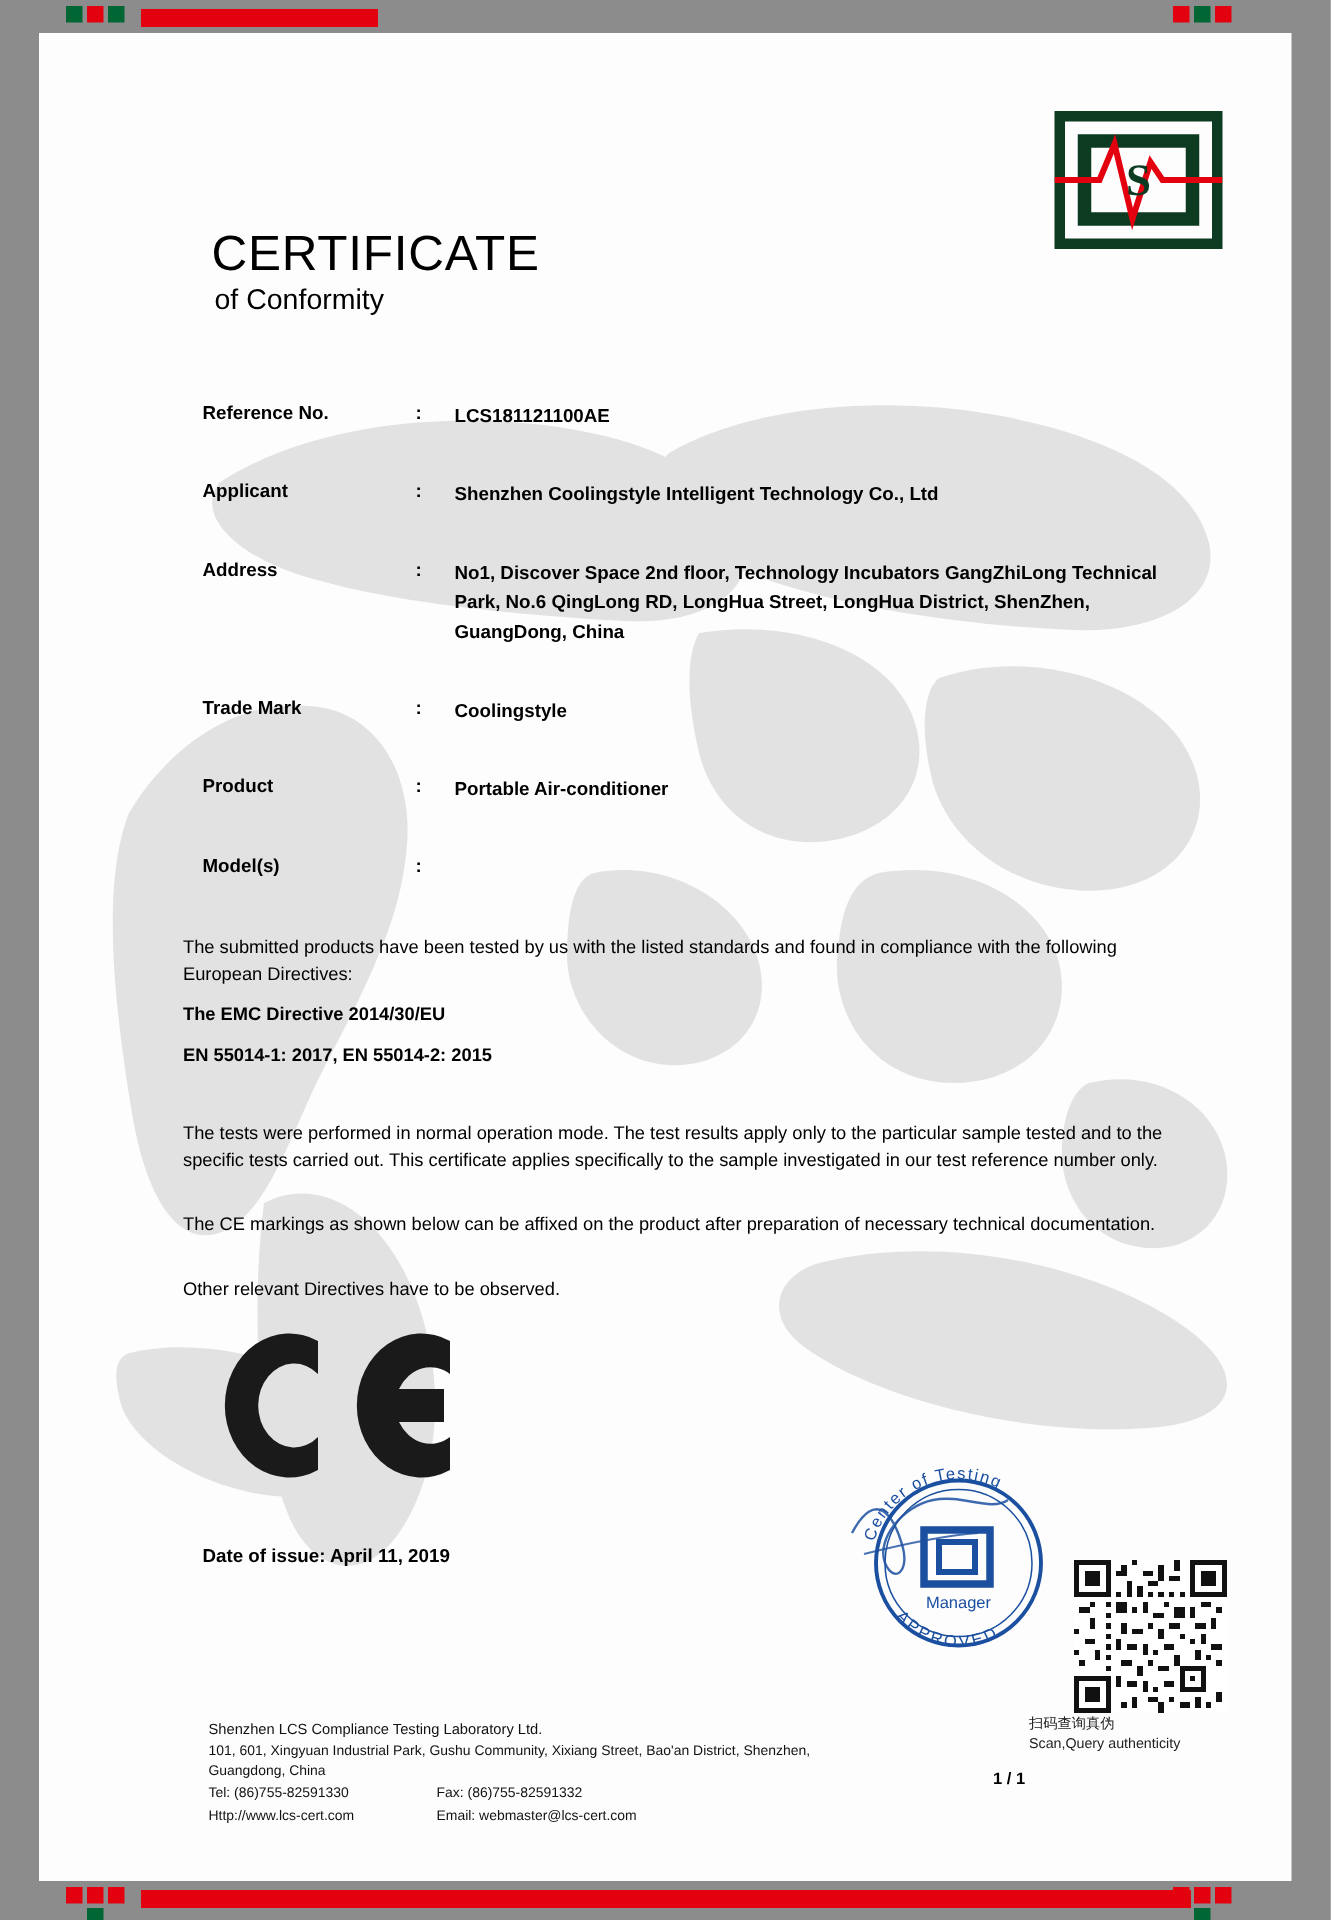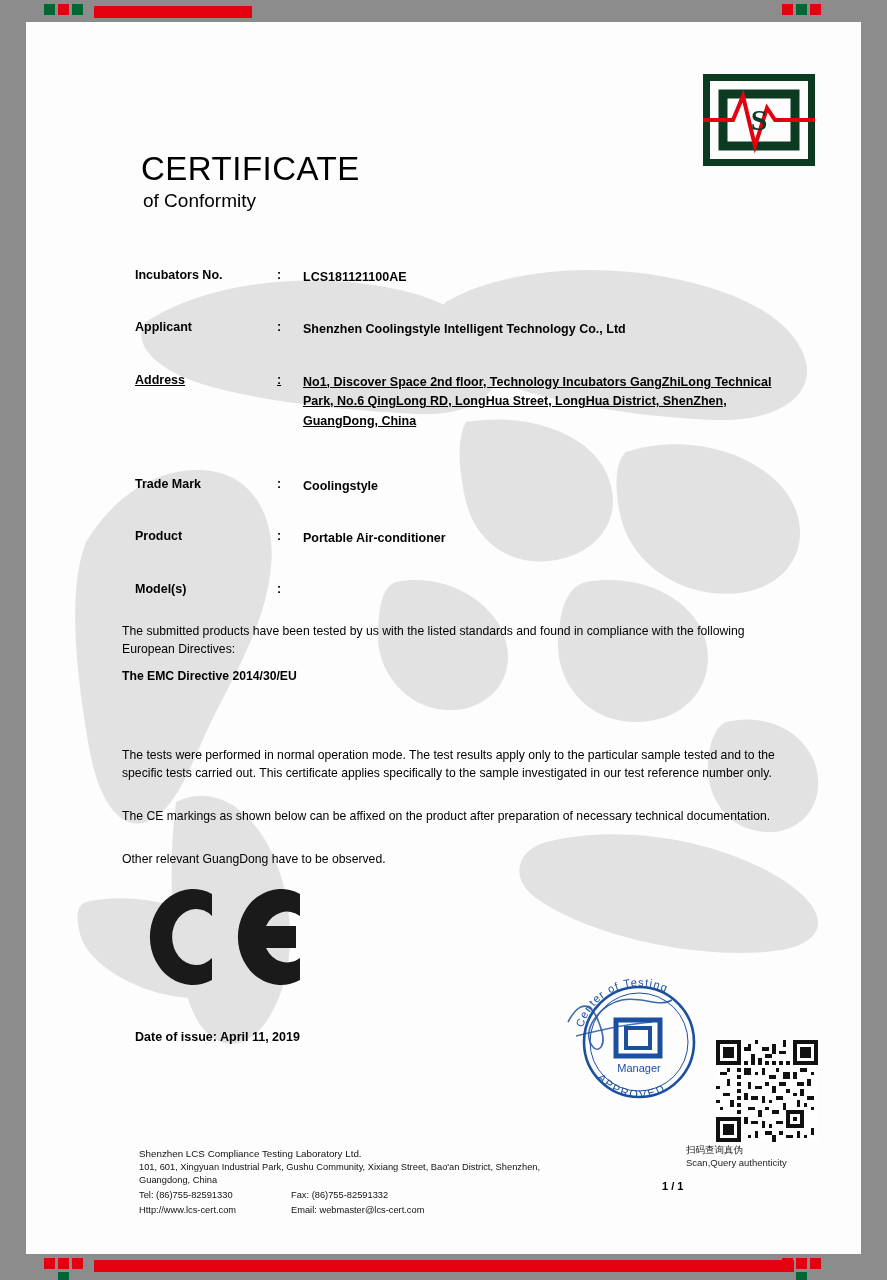--- a/index.html
+++ b/index.html
@@ -252,30 +252,30 @@
       <path d="M0,46 L30,46 L40,22 L52,72 L64,34 L72,46 L112,46" fill="none" stroke="#e3000f" stroke-width="4"></path>
       <text x="56" y="56" font-family="'Liberation Serif', serif" font-size="30" font-weight="bold" fill="#0c3b22" text-anchor="middle">S</text>
     </svg>
   </div>
 
   <div class="cert-title">CERTIFICATE</div>
   <div class="cert-subtitle">of Conformity</div>
 
   <div class="fields">
     <div class="field-row">
-      <div class="field-label">Incubators No.</div>
+      <div class="field-label">Reference No.</div>
       <div class="field-colon">:</div>
       <div class="field-value">LCS181121100AE</div>
     </div>
     <div class="field-row">
       <div class="field-label">Applicant</div>
       <div class="field-colon">:</div>
       <div class="field-value">Shenzhen Coolingstyle Intelligent Technology Co., Ltd</div>
     </div>
-    <div class="field-row" style="margin-bottom:46px;text-decoration:underline;">
+    <div class="field-row" style="margin-bottom:34px;">
       <div class="field-label">Address</div>
       <div class="field-colon">:</div>
       <div class="field-value" style="width:500px;">No1, Discover Space 2nd floor, Technology Incubators GangZhiLong Technical Park, No.6 QingLong RD, LongHua Street, LongHua District, ShenZhen, GuangDong, China</div>
     </div>
     <div class="field-row">
       <div class="field-label">Trade Mark</div>
       <div class="field-colon">:</div>
       <div class="field-value">Coolingstyle</div>
     </div>
     <div class="field-row">
@@ -284,23 +284,24 @@
       <div class="field-value">Portable Air-conditioner</div>
     </div>
     <div class="field-row">
       <div class="field-label">Model(s)</div>
       <div class="field-colon">:</div>
     </div>
   </div>
 
   <div class="body-text p1">The submitted products have been tested by us with the listed standards and found in compliance with the following European Directives:</div>
   <div class="body-text p-emc strong-line">The EMC Directive 2014/30/EU</div>
+  <div class="body-text p-std strong-line">EN 55014-1: 2017, EN 55014-2: 2015</div>
   <div class="body-text p2">The tests were performed in normal operation mode. The test results apply only to the particular sample tested and to the specific tests carried out. This certificate applies specifically to the sample investigated in our test reference number only.</div>
   <div class="body-text p3">The CE markings as shown below can be affixed on the product after preparation of necessary technical documentation.</div>
-  <div class="body-text p4">Other relevant GuangDong have to be observed.</div>
+  <div class="body-text p4">Other relevant Directives have to be observed.</div>
 
   <div class="ce-mark">
     <svg viewBox="0 0 170 110" width="170" height="110">
       <path d="M66,12 A43,48 0 1 0 66,98 L66,76 A24,28 0 1 1 66,34 Z" fill="#1a1a1a"></path>
       <path d="M154,12 A43,48 0 1 0 154,98 L154,76 A24,28 0 0 1 120,66 L150,66 L150,44 L120,44 A24,28 0 0 1 154,34 Z" fill="#1a1a1a"></path>
     </svg>
   </div>
 
   <div class="date-issue">Date of issue: April 11, 2019</div>
 

